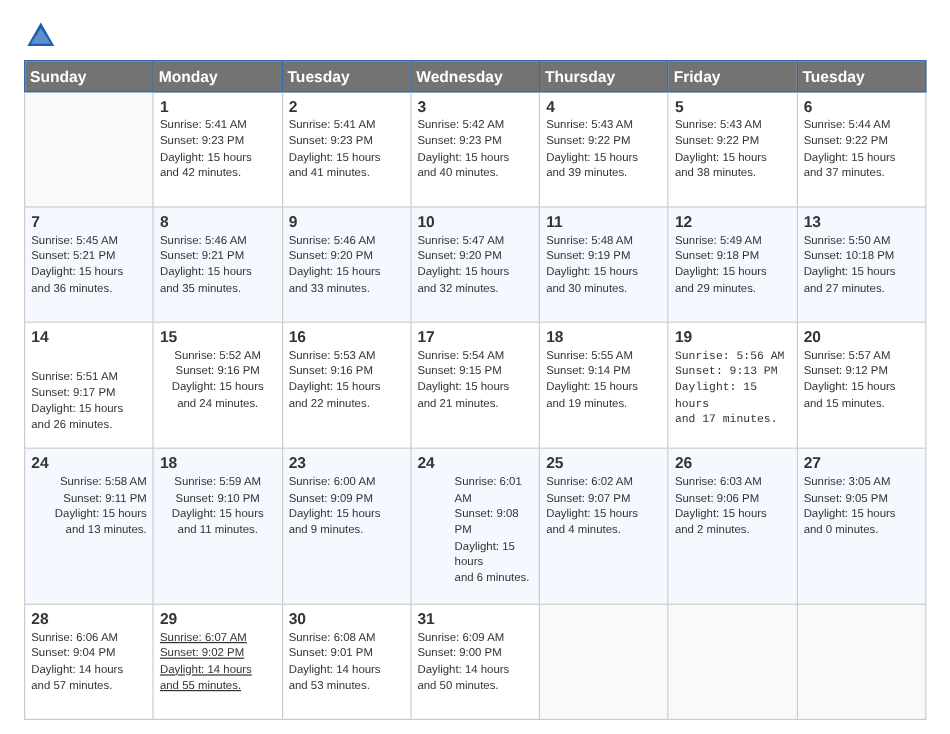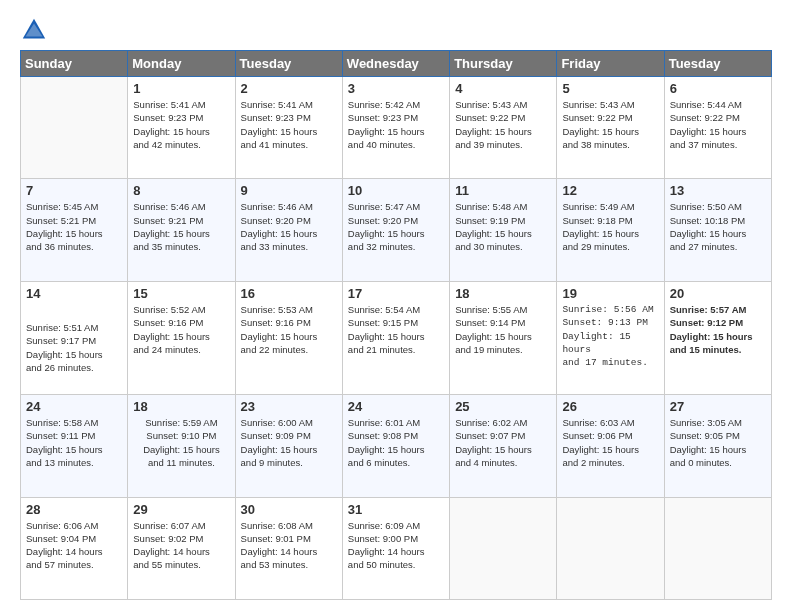--- a/index.html
+++ b/index.html
@@ -237,21 +237,21 @@
         <tr>
           <td>
             <span class="day-num">14</span>
             <div class="day-info" style="white-space: pre-line; margin-top: 20px;">Sunrise: 5:51 AM
 Sunset: 9:17 PM
 Daylight: 15 hours
 and 26 minutes.</div>
           </td>
           <td>
             <span class="day-num">15</span>
-            <div class="day-info" style="white-space: pre-line;">Sunrise: 5:52 AM
+            <div class="day-info" style="white-space: pre-line; text-align: center;">Sunrise: 5:52 AM
 Sunset: 9:16 PM
 Daylight: 15 hours
 and 24 minutes.</div>
           </td>
           <td>
             <span class="day-num">16</span>
             <div class="day-info" style="white-space: pre-line;">Sunrise: 5:53 AM
 Sunset: 9:16 PM
 Daylight: 15 hours
 and 22 minutes.</div>
@@ -272,51 +272,51 @@
           </td>
           <td>
             <span class="day-num">19</span>
             <div class="day-info" style="white-space: pre-line; font-family: Liberation Mono, monospace;">Sunrise: 5:56 AM
 Sunset: 9:13 PM
 Daylight: 15 hours
 and 17 minutes.</div>
           </td>
           <td>
             <span class="day-num">20</span>
-            <div class="day-info" style="white-space: pre-line; font-weight: bold;">Sunrise: 5:57 AM
+            <div class="day-info" style="white-space: pre-line;">Sunrise: 5:57 AM
 Sunset: 9:12 PM
 Daylight: 15 hours
 and 15 minutes.</div>
           </td>
         </tr>
         <tr class="row-alt">
           <td>
             <span class="day-num">24</span>
-            <div class="day-info" style="white-space: pre-line;">Sunrise: 5:58 AM
+            <div class="day-info" style="white-space: pre-line; text-align: right;">Sunrise: 5:58 AM
 Sunset: 9:11 PM
 Daylight: 15 hours
 and 13 minutes.</div>
           </td>
           <td>
             <span class="day-num">18</span>
             <div class="day-info" style="white-space: pre-line; text-align: center;">Sunrise: 5:59 AM
 Sunset: 9:10 PM
 Daylight: 15 hours
 and 11 minutes.</div>
           </td>
           <td>
             <span class="day-num">23</span>
             <div class="day-info" style="white-space: pre-line;">Sunrise: 6:00 AM
 Sunset: 9:09 PM
 Daylight: 15 hours
 and 9 minutes.</div>
           </td>
           <td>
             <span class="day-num">24</span>
-            <div class="day-info" style="white-space: pre-line;">Sunrise: 6:01 AM
+            <div class="day-info" style="white-space: pre-line; margin-left: 31px;">Sunrise: 6:01 AM
 Sunset: 9:08 PM
 Daylight: 15 hours
 and 6 minutes.</div>
           </td>
           <td>
             <span class="day-num">25</span>
             <div class="day-info" style="white-space: pre-line;">Sunrise: 6:02 AM
 Sunset: 9:07 PM
 Daylight: 15 hours
 and 4 minutes.</div>
@@ -339,21 +339,21 @@
         <tr>
           <td>
             <span class="day-num">28</span>
             <div class="day-info" style="white-space: pre-line;">Sunrise: 6:06 AM
 Sunset: 9:04 PM
 Daylight: 14 hours
 and 57 minutes.</div>
           </td>
           <td>
             <span class="day-num">29</span>
-            <div class="day-info" style="white-space: pre-line;">Sunrise: 6:07 AM
+            <div class="day-info" style="white-space: pre-line; text-decoration: underline;">Sunrise: 6:07 AM
 Sunset: 9:02 PM
 Daylight: 14 hours
 and 55 minutes.</div>
           </td>
           <td>
             <span class="day-num">30</span>
             <div class="day-info" style="white-space: pre-line;">Sunrise: 6:08 AM
 Sunset: 9:01 PM
 Daylight: 14 hours
 and 53 minutes.</div>

